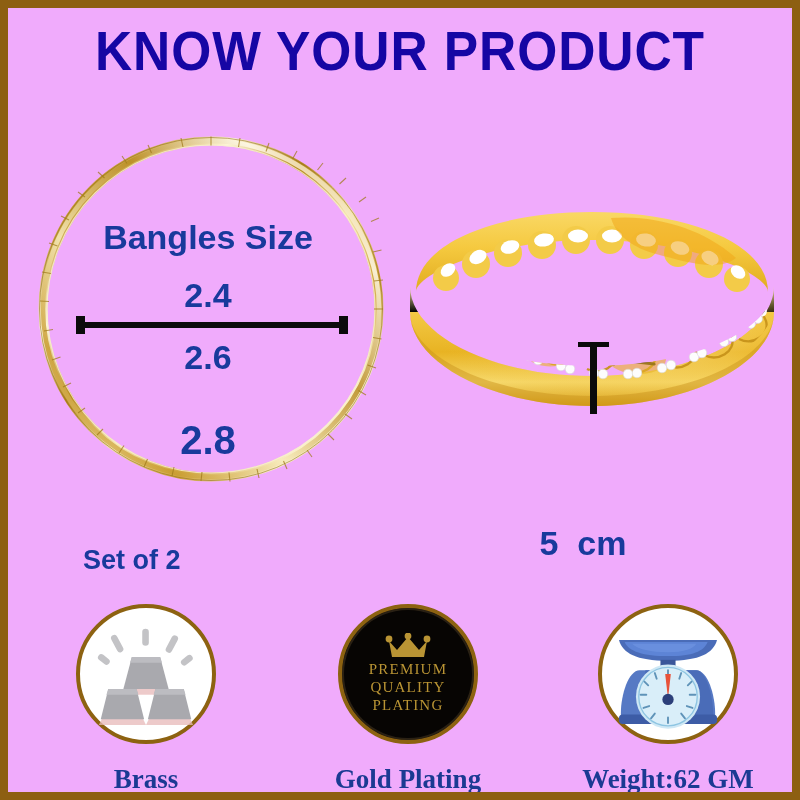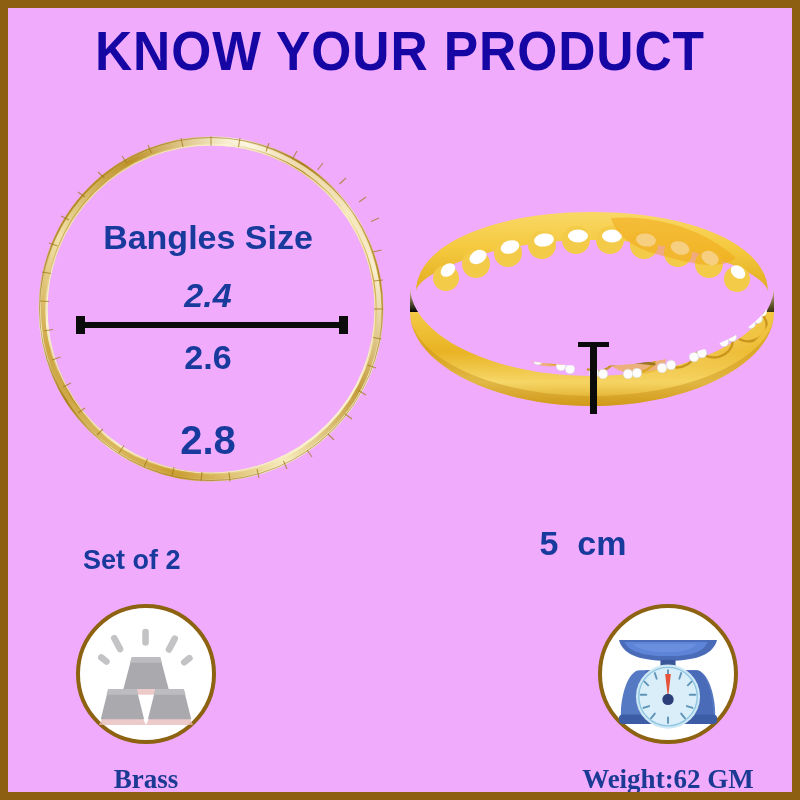--- a/index.html
+++ b/index.html
@@ -52,21 +52,21 @@
     color: #183a9c;
     white-space: nowrap;
     text-align: center;
   }
   #bangles-size-label {
     left: 55px;
     top: 210px;
     width: 290px;
     font-size: 34px;
   }
-  #size-24 { left: 55px; top: 268px; width: 290px; font-size: 34px; font-style: italic; }
+  #size-24 { left: 55px; top: 268px; width: 290px; font-size: 34px; }
   #size-26 { left: 55px; top: 330px; width: 290px; font-size: 34px; }
   #size-28 { left: 55px; top: 410px; width: 290px; font-size: 40px; }
 
   
   #measure-bar {
     position: absolute;
     left: 68px;
     top: 308px;
     width: 272px;
     height: 18px;
@@ -475,20 +475,38 @@
         <path d="M30 86 L60 86 L68 118 L22 118 Z" fill="#a9a9ae"></path>
         <path d="M30 86 L60 86 L62 92 L28 92 Z" fill="#bcbcc1"></path>
 
         <path d="M80 86 L110 86 L118 118 L72 118 Z" fill="#a9a9ae"></path>
         <path d="M80 86 L110 86 L112 92 L78 92 Z" fill="#bcbcc1"></path>
       </svg>
     </div>
     <div class="feature-caption">Brass</div>
   </div>
 
+  <div class="feature" id="feature-plating">
+    <div class="feature-circle badge-circle">
+      <div class="badge-inner">
+        <svg class="badge-crown" width="46" height="26" viewBox="0 0 46 26" xmlns="http://www.w3.org/2000/svg">
+          <path d="M4 8 L12 17 L23 4 L34 17 L42 8 L39 24 L7 24 Z" fill="#b99434"></path>
+          <circle cx="4" cy="6" r="3.4" fill="#b99434"></circle>
+          <circle cx="23" cy="3" r="3.4" fill="#b99434"></circle>
+          <circle cx="42" cy="6" r="3.4" fill="#b99434"></circle>
+        </svg>
+        <div class="badge-text">
+          <div>PREMIUM</div>
+          <div>QUALITY</div>
+          <div>PLATING</div>
+        </div>
+      </div>
+    </div>
+    <div class="feature-caption">Gold Plating</div>
+  </div>
 
   <div class="feature" id="feature-weight">
     <div class="feature-circle circle-outline">
       <svg class="icon-svg" viewBox="0 0 140 140" xmlns="http://www.w3.org/2000/svg">
 
         <path d="M18 34 L122 34 C118 48 104 56 70 56 C36 56 22 48 18 34 Z" fill="#4a6cb8"></path>
         <path d="M24 36 L112 36 C108 46 96 51 70 51 C44 51 28 46 24 36 Z" fill="#5d84d6"></path>
         <path d="M32 38 L100 38 C96 44 86 47 70 47 C52 47 38 44 32 38 Z" fill="#6d92e0" opacity="0.8"></path>
 
         <rect x="62" y="55" width="16" height="12" fill="#3a569a"></rect>

